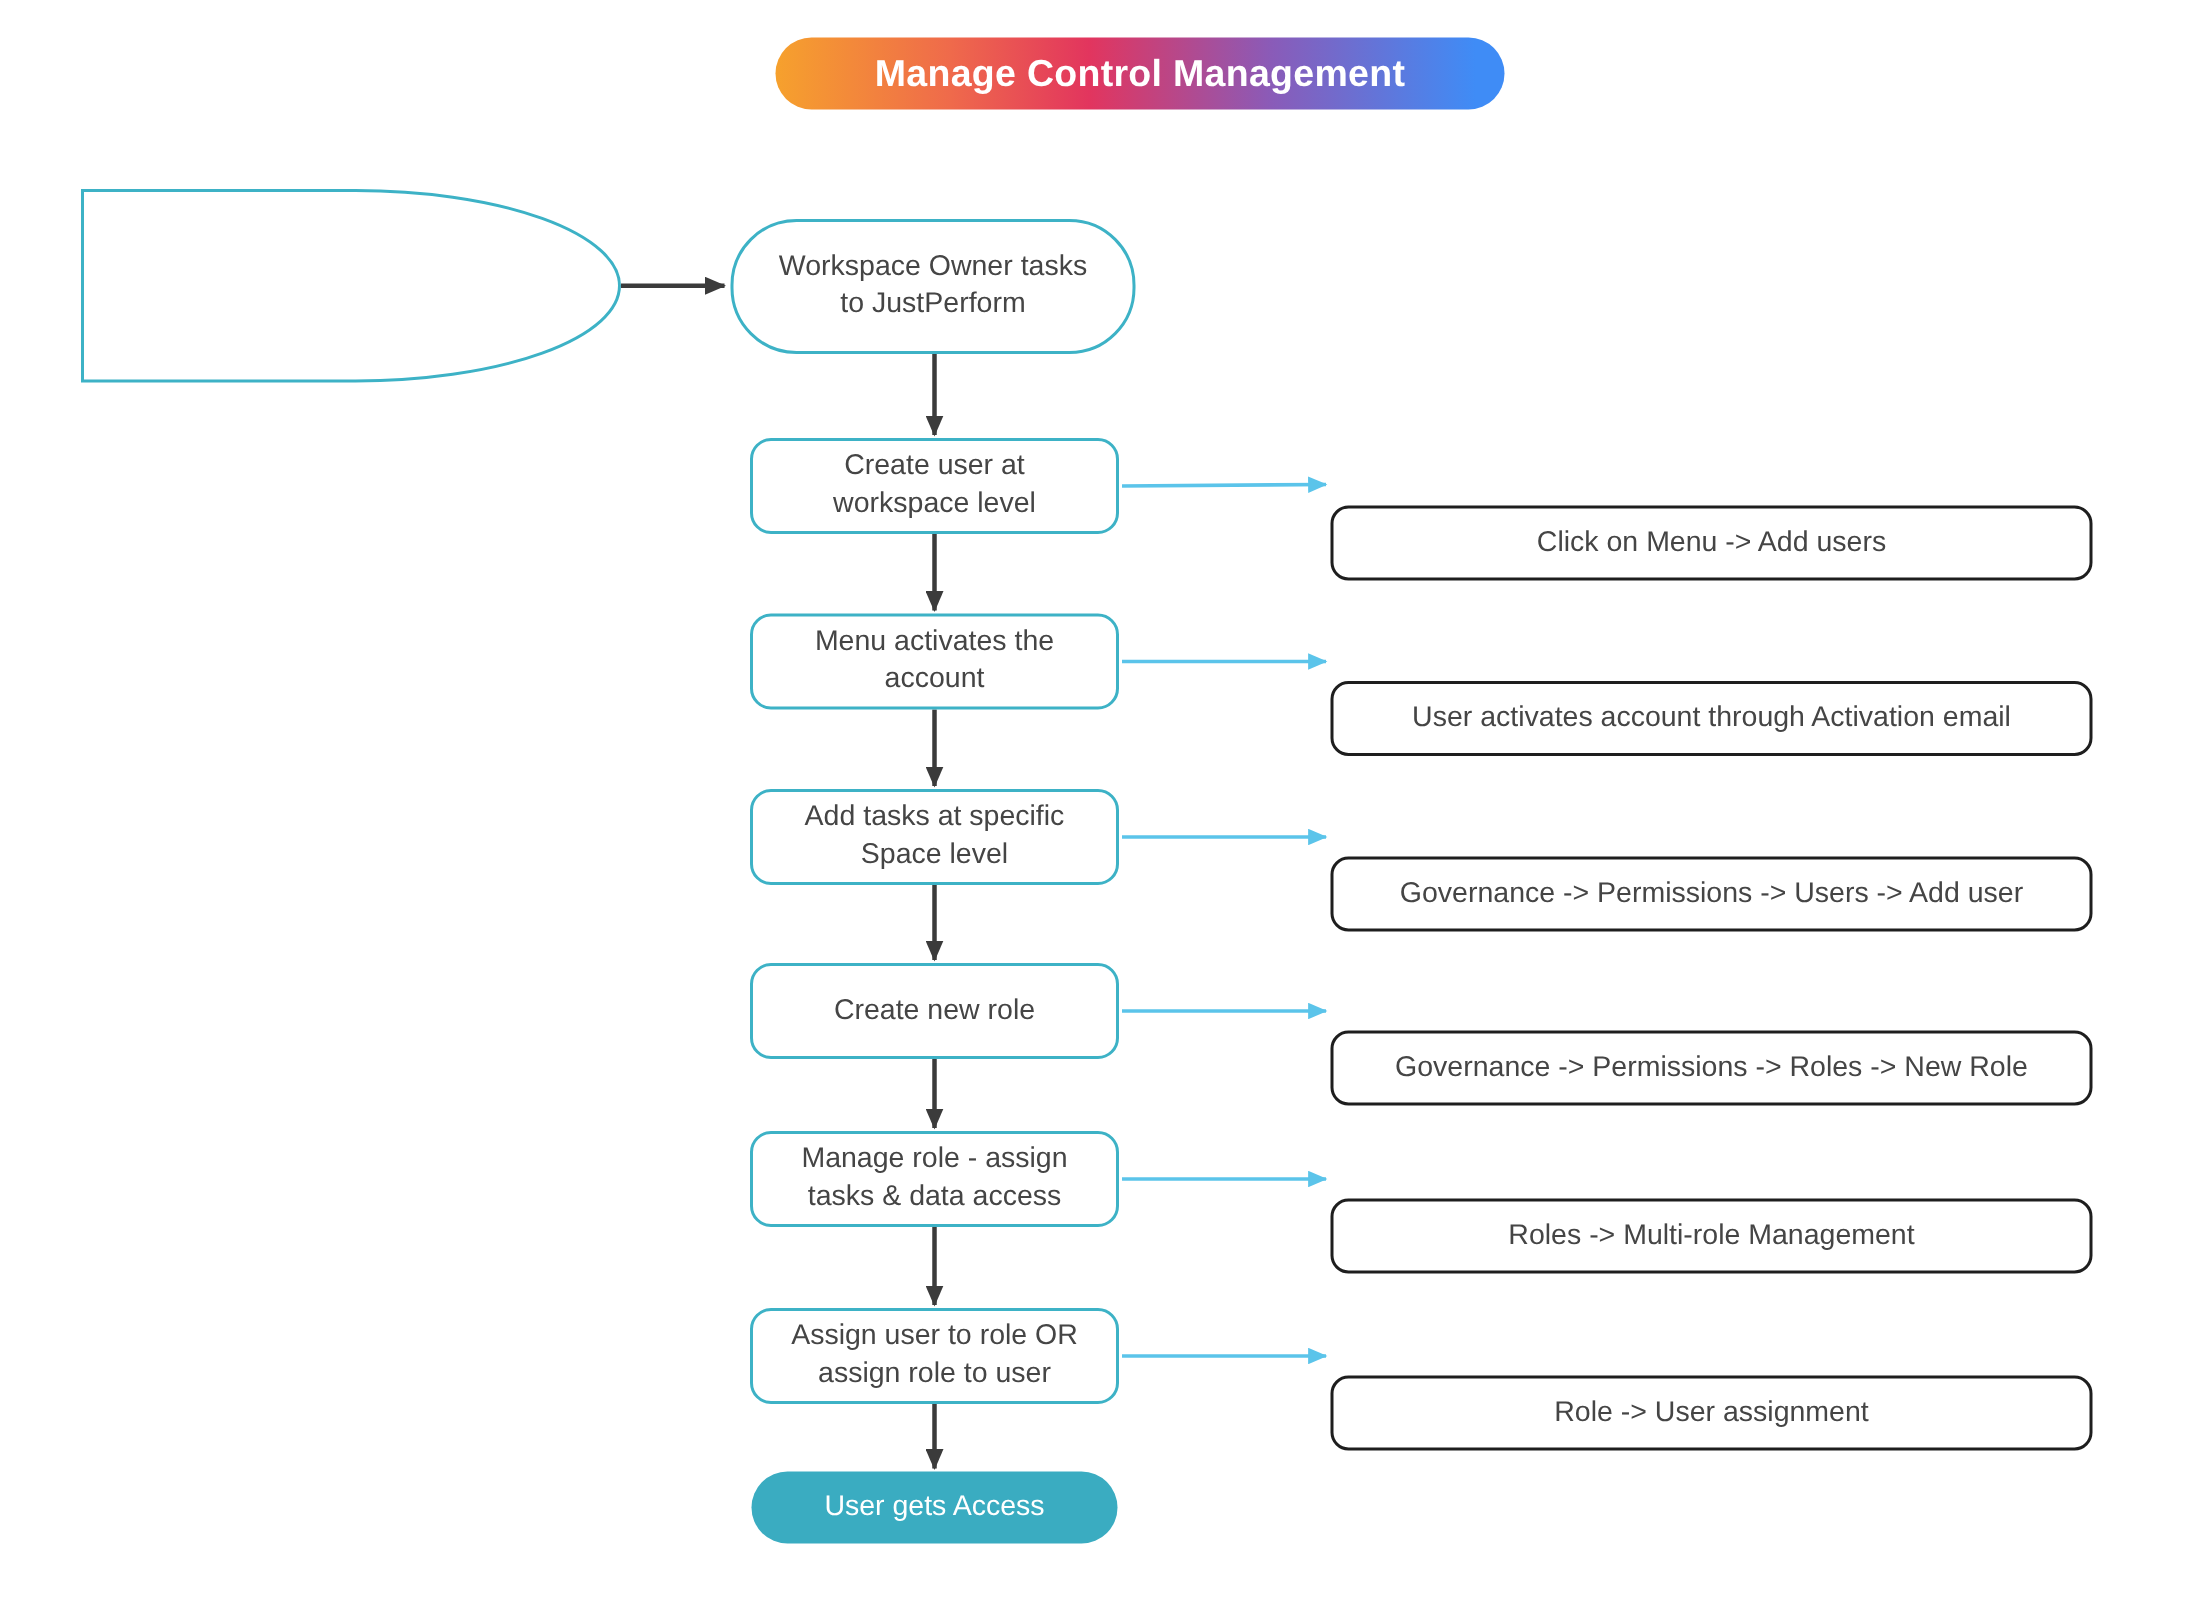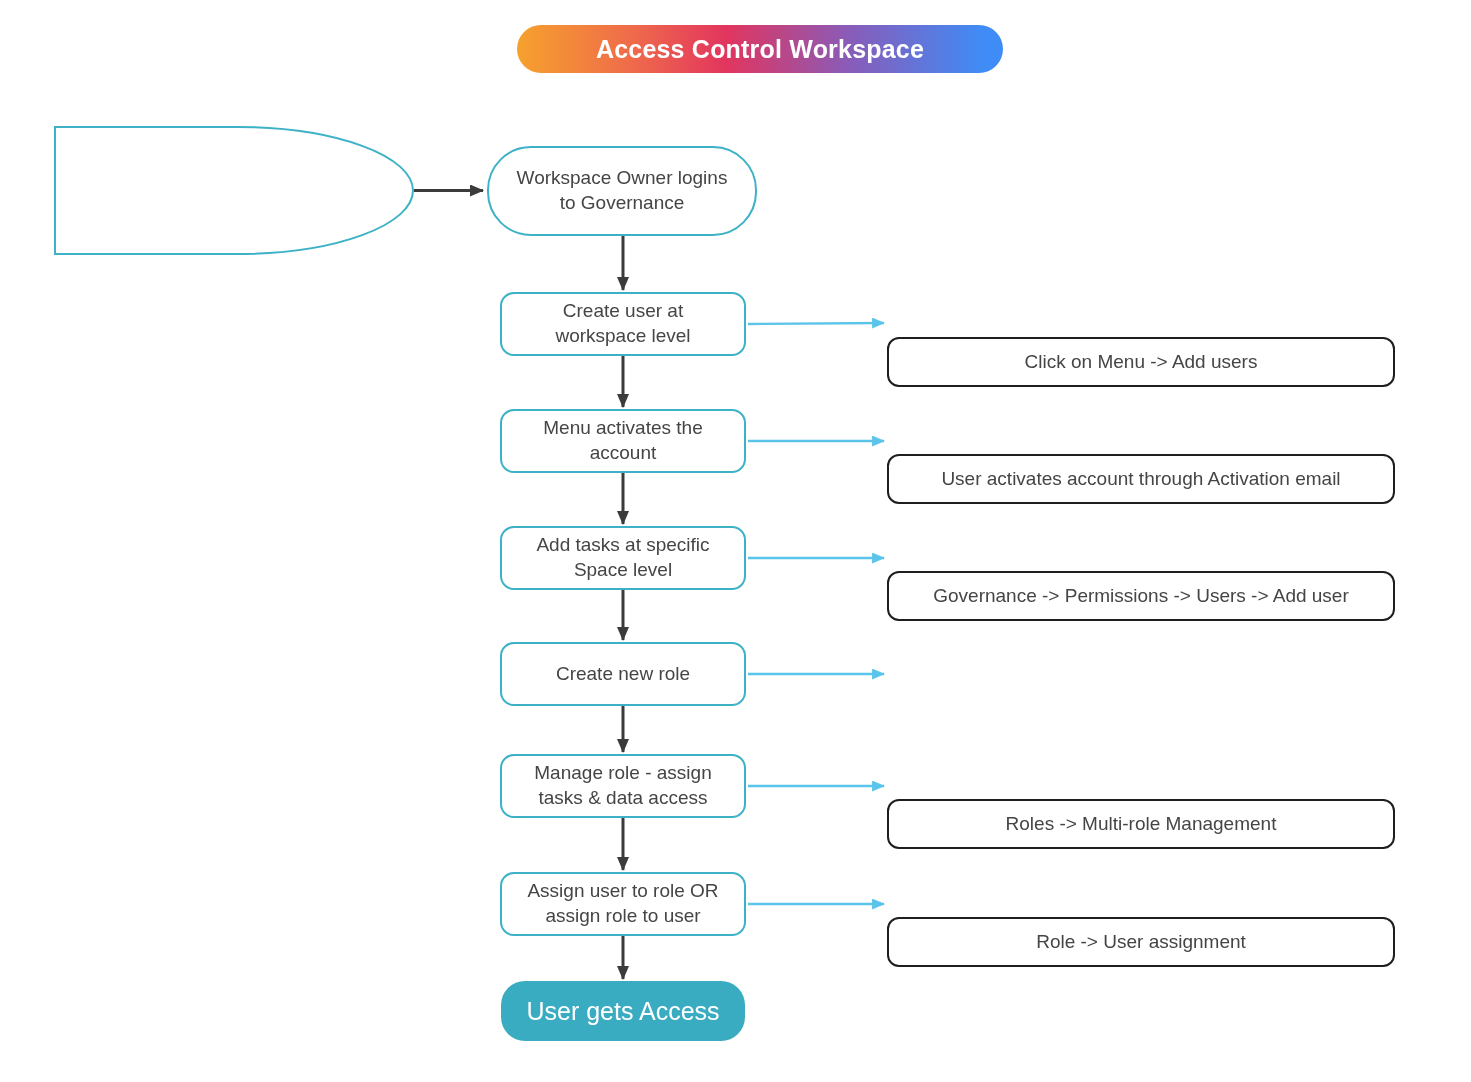--- a/index.html
+++ b/index.html
@@ -46,23 +46,23 @@
     display:flex;align-items:center;justify-content:center;text-align:center;
     font-size:19px;line-height:1.3;padding:4px 14px;
   }
   .detail-box{
     position:absolute;left:887px;width:508px;height:50px;box-sizing:border-box;
     border:2.4px solid var(--border_dark);border-radius:12px;background:#ffffff;
     display:flex;align-items:center;justify-content:center;text-align:center;
     font-size:19px;padding:0 14px;margin-top:38px;
   }
   .end-pill{
-    position:absolute;left:501px;top:981px;width:244px;height:60px;border-radius:24px;
+    position:absolute;left:501px;top:981px;width:244px;height:48px;border-radius:24px;
     background:var(--end_fill);color:#ffffff;
-    display:flex;align-items:center;justify-content:center;font-size:25px;
+    display:flex;align-items:center;justify-content:center;font-size:19px;
   }
 </style>
 </head>
 <body>
 
 <div class="canvas">
 
   <svg class="connectors" viewBox="0 0 1471 1082">
     <defs>
       <marker id="mh-dark" viewBox="0 0 14 12" refX="13" refY="6" markerWidth="14" markerHeight="12" markerUnits="userSpaceOnUse" orient="auto">
@@ -86,35 +86,36 @@
     <line class="arrow-dark" x1="623" y1="936" x2="623" y2="979" marker-end="url(#mh-dark)"></line>
 
     <line class="arrow-cyan" x1="748" y1="324" x2="884" y2="323" marker-end="url(#mh-cyan)"></line>
     <line class="arrow-cyan" x1="748" y1="441" x2="884" y2="441" marker-end="url(#mh-cyan)"></line>
     <line class="arrow-cyan" x1="748" y1="558" x2="884" y2="558" marker-end="url(#mh-cyan)"></line>
     <line class="arrow-cyan" x1="748" y1="674" x2="884" y2="674" marker-end="url(#mh-cyan)"></line>
     <line class="arrow-cyan" x1="748" y1="786" x2="884" y2="786" marker-end="url(#mh-cyan)"></line>
     <line class="arrow-cyan" x1="748" y1="904" x2="884" y2="904" marker-end="url(#mh-cyan)"></line>
   </svg>
 
-  <div class="title-pill">Access Control Workspace</div>
+  <div class="title-pill">Manage Control Management</div>
 
 
-  <div class="login-box">Workspace Owner logins to Governance</div>
+  <div class="login-box">Workspace Owner tasks to JustPerform</div>
 
   <div class="step-box" style="top:292px">Create user at workspace level</div>
   <div class="detail-box" style="top:299px">Click on Menu -&gt; Add users</div>
 
   <div class="step-box" style="top:409px">Menu activates the account</div>
   <div class="detail-box" style="top:416px">User activates account through Activation email</div>
 
   <div class="step-box" style="top:526px">Add tasks at specific Space level</div>
   <div class="detail-box" style="top:533px">Governance -&gt; Permissions -&gt; Users -&gt; Add user</div>
 
   <div class="step-box" style="top:642px">Create new role</div>
+  <div class="detail-box" style="top:649px">Governance -&gt; Permissions -&gt; Roles -&gt; New Role</div>
 
   <div class="step-box" style="top:754px">Manage role - assign tasks &amp; data access</div>
   <div class="detail-box" style="top:761px">Roles -&gt; Multi-role Management</div>
 
   <div class="step-box" style="top:872px">Assign user to role OR assign role to user</div>
   <div class="detail-box" style="top:879px">Role -&gt; User assignment</div>
 
   <div class="end-pill">User gets Access</div>
 
 </div>

